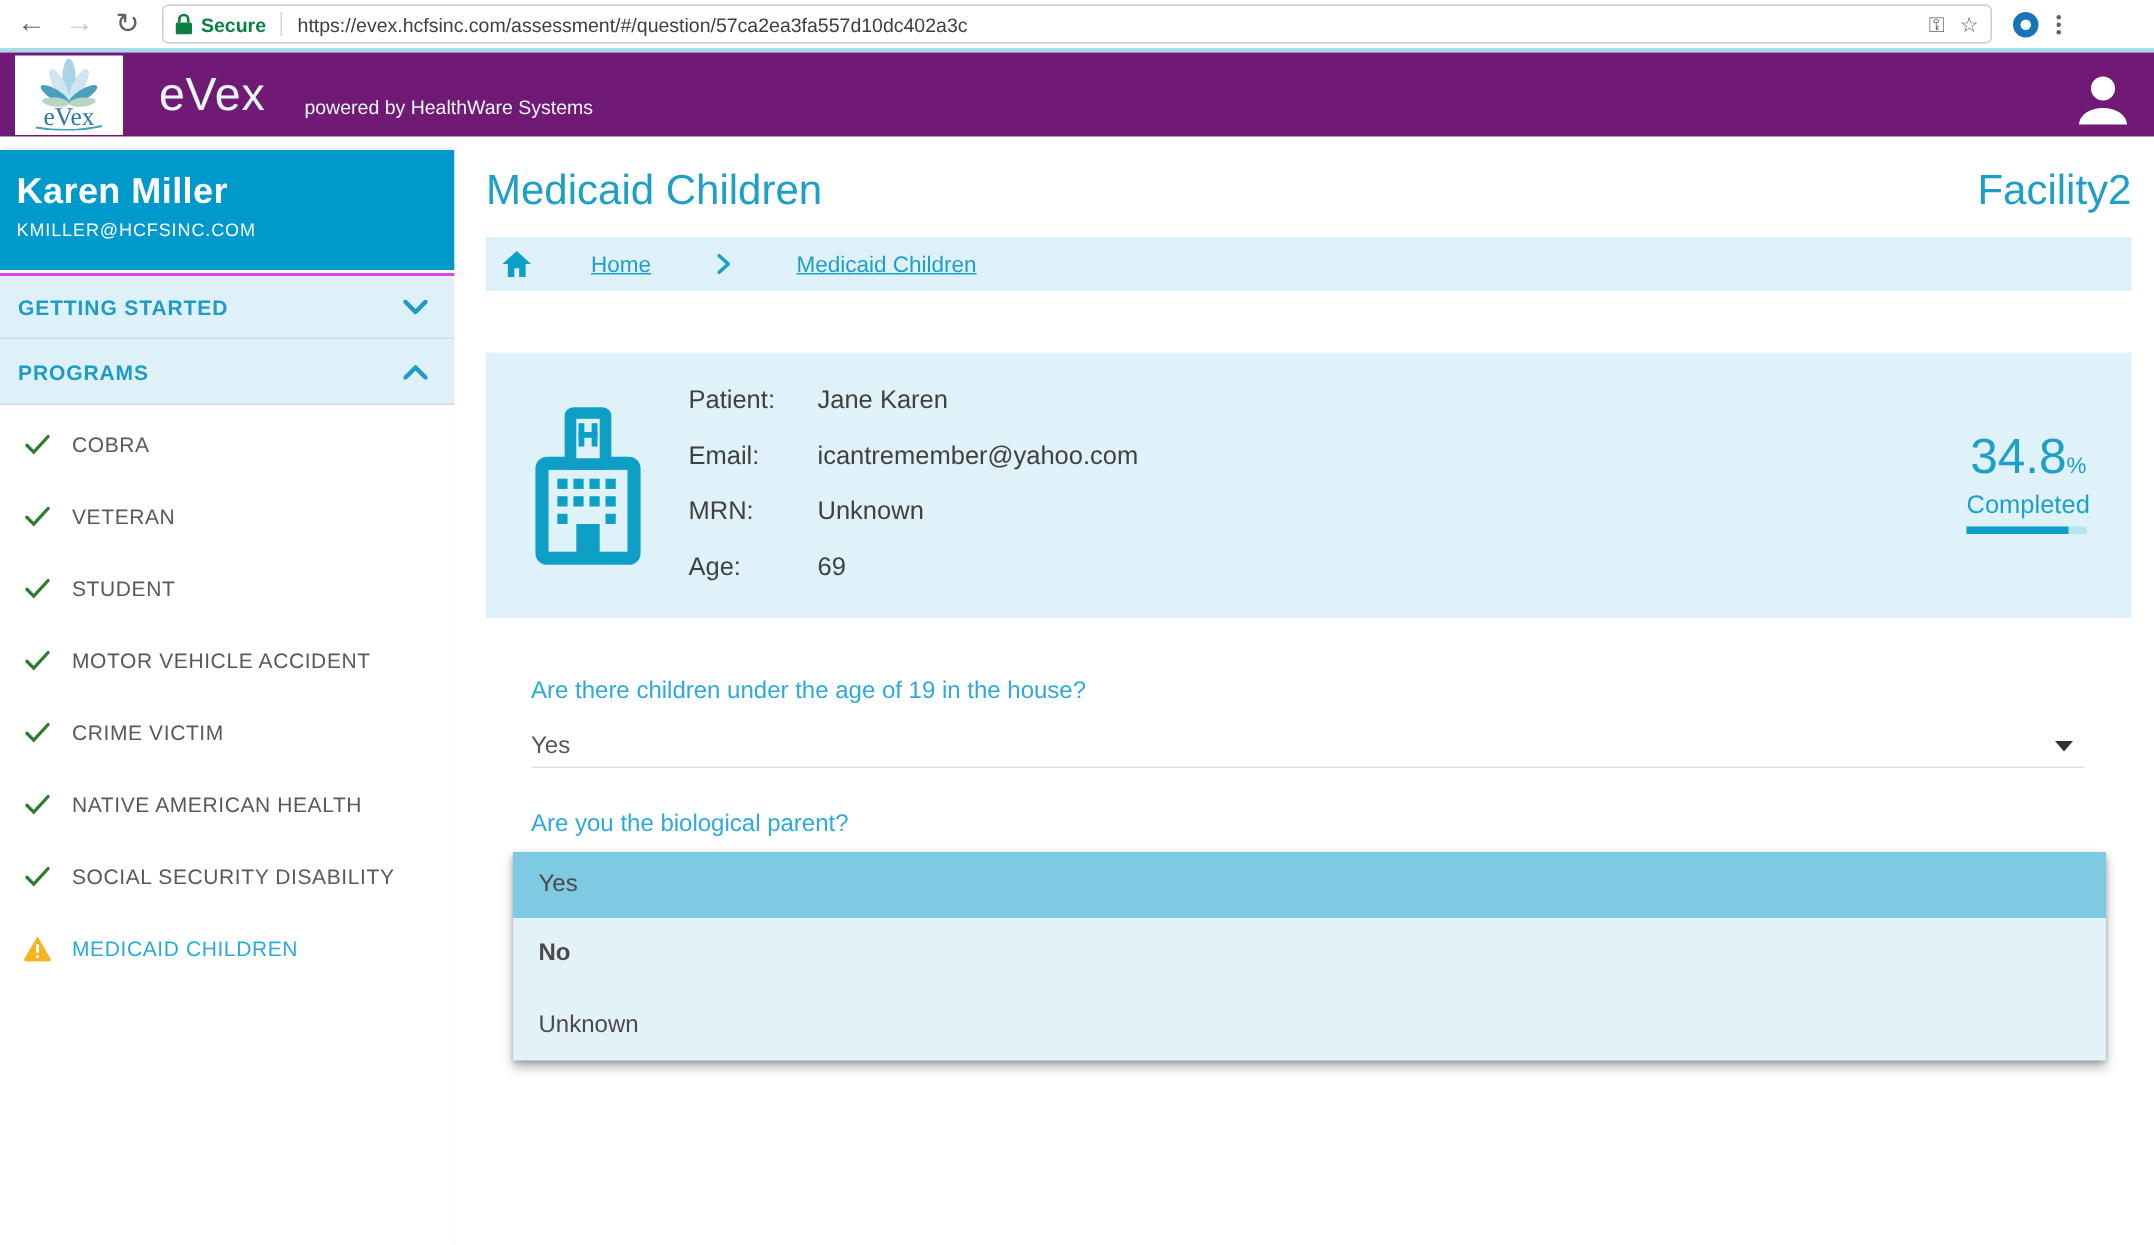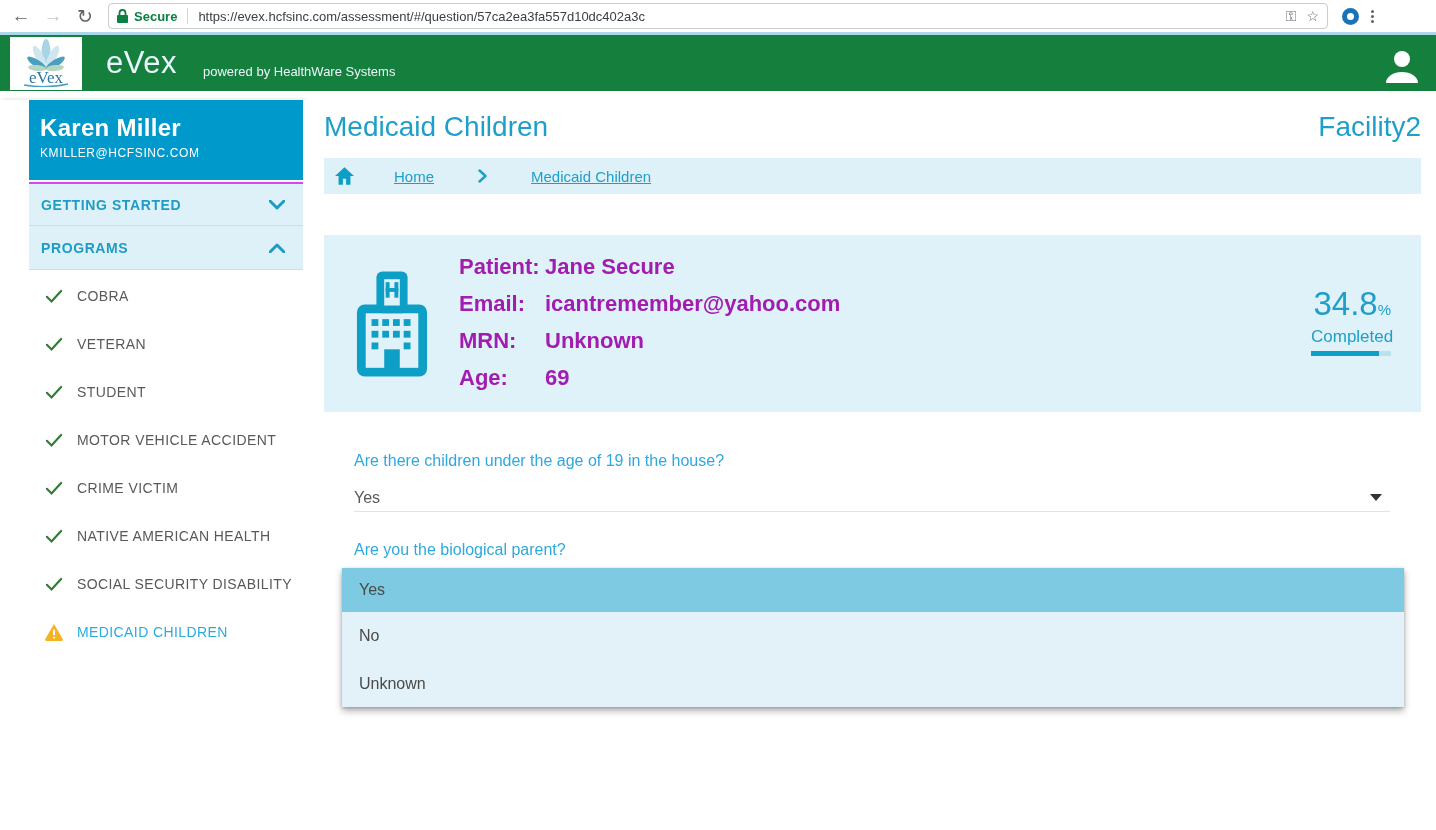--- a/index.html
+++ b/index.html
@@ -12,28 +12,28 @@
   .urlbar { height:26px; flex:0 0 auto; width:1220px; margin-left:12px; border:1px solid #c9ccd1; border-radius:4px; background:#fff; display:flex; align-items:center; padding:0 8px; }
   .secure { color:#0b8043; font-size:13px; font-weight:bold; display:flex; align-items:center; gap:6px; }
   .url-sep { width:1px; height:16px; background:#d4d6d9; margin:0 10px; }
   .url-text { color:#3c4043; font-size:13px; flex:1; white-space:nowrap; overflow:hidden; }
   .field-ico { color:#5f6368; font-size:14px; margin-left:10px; }
   .ext-circle { width:17px; height:17px; border-radius:50%; border:5px solid #1a73b7; margin-left:14px; }
   .kebab { margin-left:12px; color:#5f6368; font-size:15px; letter-spacing:0; line-height:5px; display:flex; flex-direction:column; gap:2px; align-items:center;}
   .kebab i { width:3px; height:3px; background:#5f6368; border-radius:50%; display:block; }
 
   
-  .appheader { position:absolute; top:35px; left:0; width:1436px; height:56px; background:#15803d; display:flex; align-items:center; }
+  .appheader { position:absolute; top:35px; left:0; width:1436px; height:56px; background:#701a75; display:flex; align-items:center; }
   .logo-box { width:72px; height:53px; background:#fff; margin-left:10px; display:flex; align-items:center; justify-content:center; }
   .brand { color:#e8f5fa; font-size:31px; margin-left:24px; letter-spacing:0.5px; }
   .tagline { color:#eaf6fa; font-size:13px; margin-left:26px; margin-top:16px; }
   .user-ico { position:absolute; right:14px; top:12px; width:40px; height:40px; }
 
   
-  .sidebar { position:absolute; top:100px; left:0; width:303px; height:730px; background:#fff; box-shadow:2px 0 5px rgba(0,0,0,0.15);padding-left:29px; }
+  .sidebar { position:absolute; top:100px; left:0; width:303px; height:730px; background:#fff; box-shadow:2px 0 5px rgba(0,0,0,0.15); }
   .userblock { height:80px; background:#0099cc; color:#fff; padding:14px 12px 0 11px; }
   .user-name { font-size:24px; font-weight:bold; letter-spacing:0.3px; }
   .user-email { font-size:12px; letter-spacing:0.6px; margin-top:4px; }
   .side-section { height:44px; background:#dff1f8; display:flex; align-items:center; justify-content:space-between; padding:0 18px 0 12px; border-bottom:1px solid #c6dfe9; cursor:pointer; }
   .side-section.first { border-top:2px solid #d946ef; margin-top:2px; }
   .side-section .sec-label { color:#1e9cc5; font-size:14px; font-weight:bold; letter-spacing:0.6px; }
   .prog-list { padding-top:2px; }
   .prog-item { height:48px; display:flex; align-items:center; padding-left:15px; cursor:pointer; }
   .prog-item .p-ico { width:20px; height:20px; margin-right:13px; flex:0 0 auto; }
   .prog-item .p-label { font-size:14px; color:#58595b; letter-spacing:0.4px; }
@@ -44,39 +44,39 @@
   .title-row { position:absolute; top:11px; left:21px; right:15px; display:flex; justify-content:space-between; align-items:baseline; }
   .page-title, .facility { color:#1e9fc9; font-size:28px; }
   .breadcrumb { position:absolute; top:58px; left:21px; right:15px; height:36px; background:#dff1f8; display:flex; align-items:center; padding-left:11px;gap:32px; }
   .bc-link { color:#1e9fc9; font-size:15px; text-decoration:underline; cursor:pointer; }
   .bc-sep { margin:0 12px; display:flex; align-items:center; }
   .home-ico { width:19px; height:18px; margin-right:8px; }
 
   .patient-card { position:absolute; top:135px; left:21px; right:15px; height:177px; background:#dff2f9; }
   .hosp-ico { position:absolute; left:31px; top:33px; width:74px; height:112px; }
   .pat-grid { position:absolute; left:135px; top:20px; display:grid; grid-template-columns:86px auto; row-gap:14px; }
-  .pat-label, .pat-value { color:#a21caf; font-size:22px; line-height:23px;font-weight:bold; }
+  .pat-label, .pat-value { color:#404040; font-size:17px; line-height:23px; }
   .progress-wrap { position:absolute; right:30px; top:50px; width:80px; text-align:right; }
   .pct-big { color:#1e9fc9; font-size:33px; }
   .pct-sign { font-size:15px; }
   .pct-label { color:#1e9fc9; font-size:17px; margin-top:4px; text-align:center; }
   .pbar { margin-top:4px; height:5px; background:#b9e2ef; width:80px; }
   .pbar-fill { height:5px; background:#0e9fc6; }
 
   .question { position:absolute; left:51px; color:#2ea9de; font-size:16px; }
   .q1 { top:352px; }
   .q2 { top:441px; }
   .select-ctl { position:absolute; top:384px; left:51px; right:46px; height:28px; border-bottom:1px solid #e2e2e2; color:#58595b; font-size:16px; display:flex; align-items:center; justify-content:space-between; cursor:pointer; }
   .sel-arrow { width:0; height:0; border-left:6px solid transparent; border-right:6px solid transparent; border-top:7px solid #333; margin-right:8px; }
 
   .dropdown { position:absolute; top:468px; left:39px; right:32px; background:#e3f2f8; box-shadow:0 4px 7px rgba(0,0,0,0.3), 0 1px 3px rgba(0,0,0,0.2); }
   .dd-option { display:flex; align-items:center; padding-left:17px; font-size:16px; color:#4a4a4a; cursor:pointer; }
   .dd-option.hl { background:#7fcae3; }
   .dd-yes { height:44px; }
-  .dd-no { height:48px; }
+  .dd-no { height:48px;font-weight:bold; }
   .dd-unknown { height:47px; }
 </style>
 </head>
 <body>
 
 <div class="chrome">
   <div class="nav-ico">←</div>
   <div class="nav-ico disabled">→</div>
   <div class="nav-ico">↻</div>
   <div class="urlbar">
@@ -235,21 +235,21 @@
           <rect x="28" y="63" width="7" height="7"></rect>
           <rect x="39" y="63" width="7" height="7"></rect>
           <rect x="50" y="63" width="7" height="7"></rect>
         <rect x="17" y="75" width="7" height="7"></rect>
           <rect x="50" y="75" width="7" height="7"></rect>
         <rect x="30" y="82" width="16" height="22"></rect>
       </g>
     </svg>
     <div class="pat-grid">
       <span class="pat-label">Patient:</span>
-      <span class="pat-value">Jane Secure</span>
+      <span class="pat-value">Jane Karen</span>
       <span class="pat-label">Email:</span>
       <span class="pat-value">icantremember@yahoo.com</span>
       <span class="pat-label">MRN:</span>
       <span class="pat-value">Unknown</span>
       <span class="pat-label">Age:</span>
       <span class="pat-value">69</span>
     </div>
     <div class="progress-wrap">
       <div class="pct-big"><span>34.8</span><span class="pct-sign">%</span></div>
       <div class="pct-label">Completed</div>

